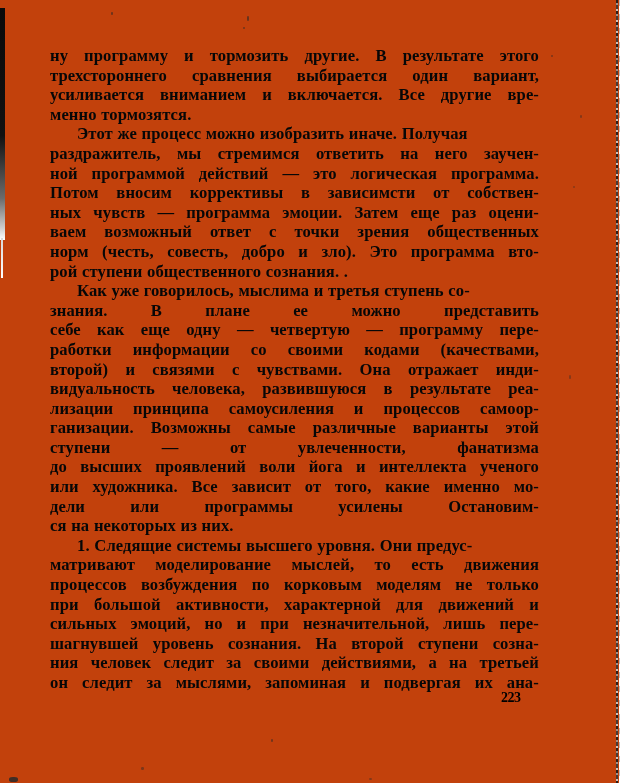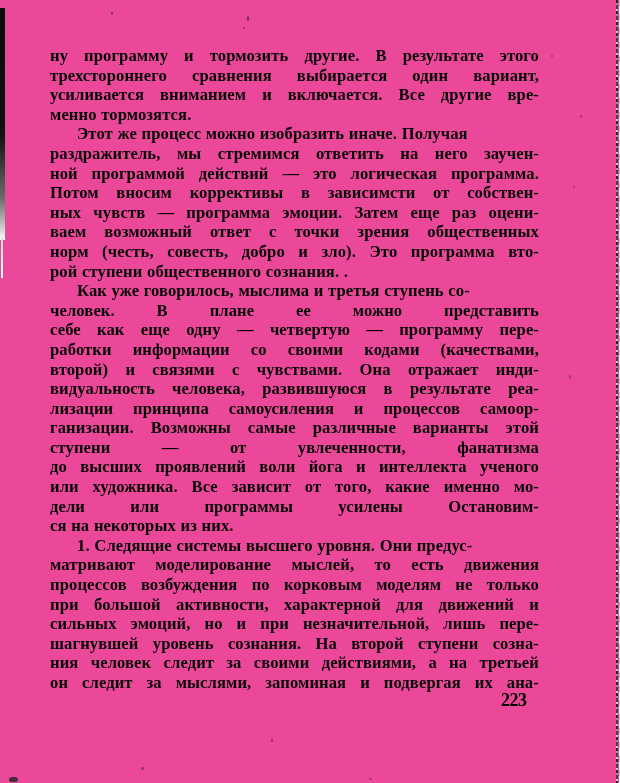--- a/index.html
+++ b/index.html
@@ -12,21 +12,21 @@
     height: 783px;
     position: relative;
     overflow: hidden;
     font-family: "Liberation Serif", "DejaVu Serif", serif;
     -webkit-font-smoothing: none;
   }
 
   .page {
     position: absolute;
     inset: 0;
-    background: #ec4899;
+    background: #c2410c;
   }
 
   
   .scan-edge-left {
     position: absolute;
     left: 0px;
     top: 8px;
     width: 5px;
     height: 232px;
     background: linear-gradient(to bottom,
@@ -98,21 +98,21 @@
     justify-content: space-between;
   }
   .para .ln.j > span { display: inline-block; }
   .indent { display: inline-block; width: 27px; }
 
   .pageno {
     position: absolute;
     left: 501px;
     top: 690px;
     width: 60px;
-    font-size: 18px;
+    font-size: 14px;
     font-weight: 700;
     color: #121212;
     letter-spacing: -0.5px;
     font-family: "Liberation Serif", "DejaVu Serif", serif;
     filter: blur(0.35px) contrast(1.6);
   }
 
   
   .ink { filter: contrast(1.08) saturate(0); }
 </style>
@@ -230,21 +230,21 @@
           <span>Это</span>
           <span>программа</span>
           <span>вто-</span>
         </span>
       <span class="ln"><span>рой ступени общественного сознания. .</span></span>
     </p>
 
     <p class="para">
       <span class="ln"><span class="indent"></span><span>Как уже говорилось, мыслима и третья ступень со-</span></span>
       <span class="ln j">
-          <span>человек.</span>
+          <span>знания.</span>
           <span>В</span>
           <span>плане</span>
           <span>ее</span>
           <span>можно</span>
           <span>представить</span>
         </span>
       <span class="ln j">
           <span>себе</span>
           <span>как</span>
           <span>еще</span>

